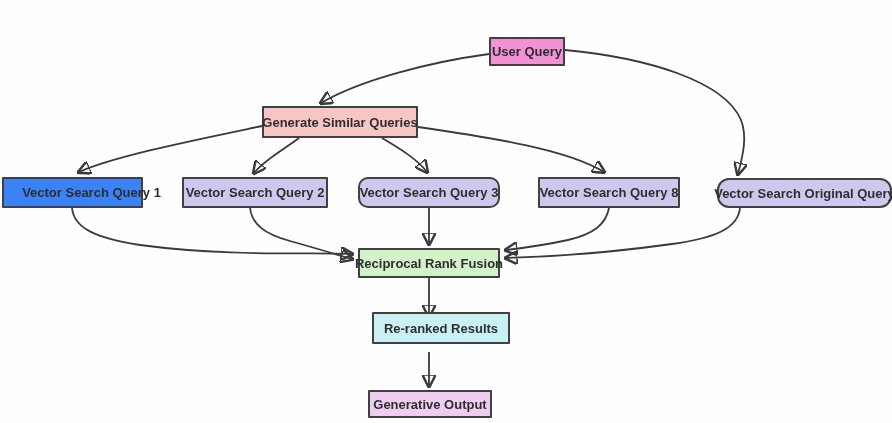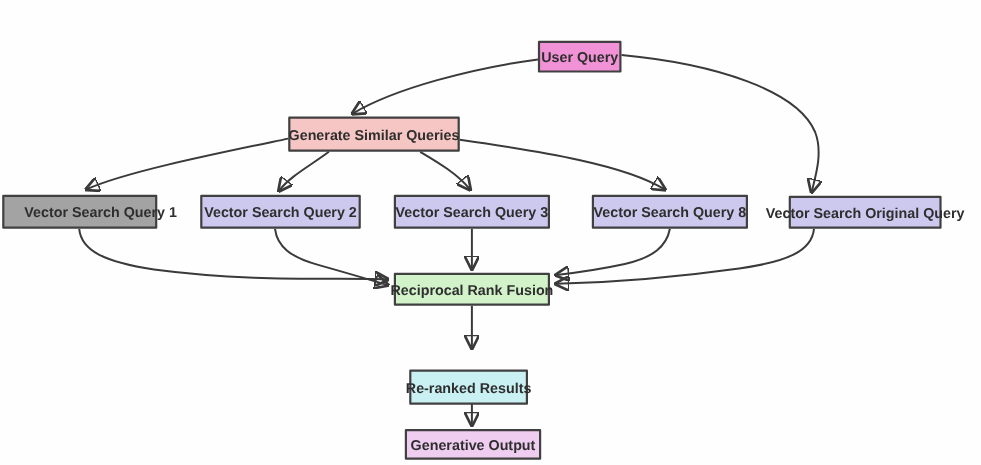--- a/index.html
+++ b/index.html
@@ -39,25 +39,25 @@
     font-size: 13px;
     font-weight: 600;
     color: #2e2e2e;
     white-space: nowrap;
   }
   
   #n-user-query          { left: 489px; top: 37px;  width: 76px;  height: 29px; }
   #n-generate            { left: 262px; top: 106px; width: 156px; height: 32px; }
   #n-vsq1                { left: 2px;   top: 177px; width: 141px; height: 31px; }
   #n-vsq2                { left: 182px; top: 177px; width: 146px; height: 31px; }
-  #n-vsq3                { left: 358px; top: 177px; width: 142px; height: 31px; }
+  #n-vsq3                { left: 358px; top: 177px; width: 142px; height: 31px; border-radius: 10px; }
   #n-vsq4                { left: 538px; top: 177px; width: 142px; height: 31px; }
-  #n-vsoq                { left: 717px; top: 178px; width: 139px; height: 30px; }
+  #n-vsoq                { left: 717px; top: 178px; width: 175px; height: 30px; border-radius: 12px; }
   #n-rrf                 { left: 358px; top: 248px; width: 142px; height: 30px; text-align: right; }
-  #n-rr                  { left: 372px; top: 336px; width: 108px; height: 32px; }
+  #n-rr                  { left: 372px; top: 312px; width: 138px; height: 32px; }
   #n-go                  { left: 368px; top: 390px; width: 124px; height: 28px; text-align: center; }
 </style>
 </head>
 <body>
 
 <div id="canvas">
 
   <svg id="edges" viewBox="0 0 892 423" xmlns="http://www.w3.org/2000/svg">
     <defs>
       <marker id="arrow" viewBox="0 0 10 10" refX="8.5" refY="5" markerWidth="7.5" markerHeight="7.5" orient="auto-start-reverse">
@@ -84,21 +84,21 @@
   </svg>
 
   <div id="n-generate" class="node" style="background-color: rgb(245, 198, 195);">
     <span>Generate Similar Queries</span>
   </div>
 
   <div id="n-user-query" class="node" style="background-color: rgb(241, 146, 214);">
     <span>User Query</span>
   </div>
 
-  <div id="n-vsq1" class="node" style="background-color: #a3a3a3; padding-left: 38px;">
+  <div id="n-vsq1" class="node" style="background-color: #3b82f6; padding-left: 38px;">
     <span>Vector Search Query 1</span>
   </div>
 
   <div id="n-vsq2" class="node" style="background-color: rgb(205, 201, 238);">
     <span>Vector Search Query 2</span>
   </div>
 
   <div id="n-vsq3" class="node" style="background-color: rgb(205, 201, 238);">
     <span>Vector Search Query 3</span>
   </div>

